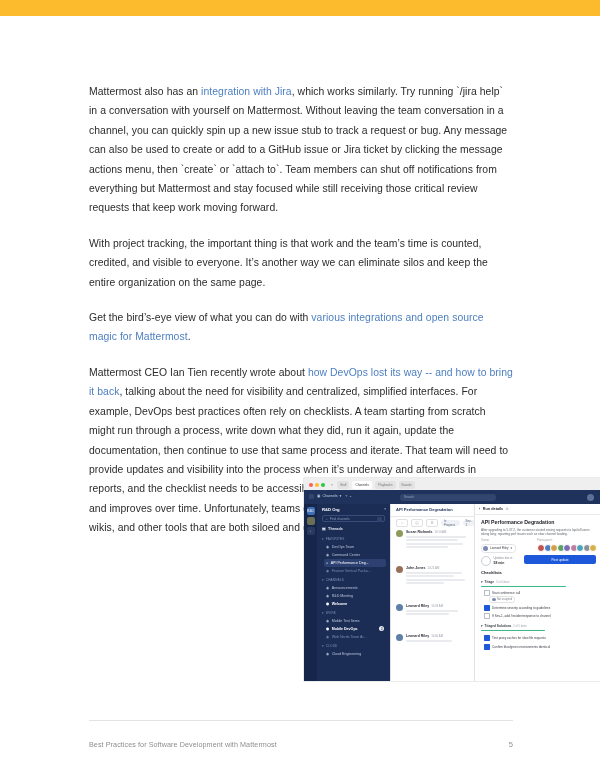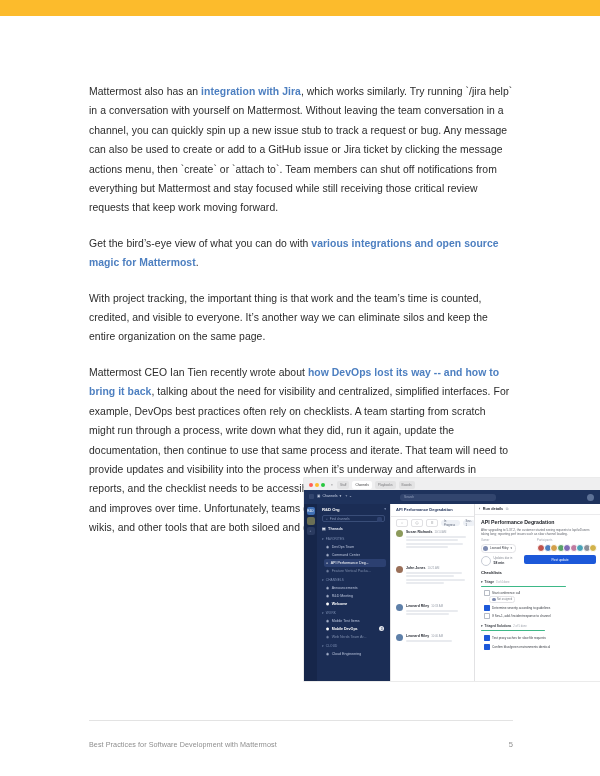--- a/index.html
+++ b/index.html
@@ -37,21 +37,20 @@
     margin: 0 0 16px 0;
     font-size: 10.4px;
     line-height: 19.4px;
     color: #2b2b2b;
     text-align: left;
     letter-spacing: 0.005em;
   }
   a.inline-link {
     color: #4d7fc0;
     text-decoration: none;
-    font-weight: bold;
   }
   h2.section-heading {
     margin: 18px 0 13px 0;
     font-size: 15.3px;
     line-height: 20px;
     font-weight: bold;
     color: #1b2a4e;
     letter-spacing: -0.005em;
   }
   .wrap-block { position: relative; }
@@ -258,23 +257,23 @@
 <body>
 
 <div class="top-bar"></div>
 
 <div class="page">
 
   <div class="content">
 
     <p class="body-text"><span>Mattermost also has an </span><a class="inline-link" href="#">integration with Jira</a><span>, which works similarly. Try running `/jira help` in a conversation with yourself on Mattermost. Without leaving the team conversation in a channel, you can quickly spin up a new issue stub to track a request or bug. Any message can also be used to create or add to a GitHub issue or Jira ticket by clicking the message actions menu, then `create` or `attach to`. Team members can shut off notifications from everything but Mattermost and stay focused while still receiving those critical review requests that keep work moving forward.</span></p>
 
+    <p class="body-text">With project tracking, the important thing is that work and the team’s time is counted, credited, and visible to everyone. It’s another way we can eliminate silos and keep the entire organization on the same page.</p>
+
     <p class="body-text"><span>Get the bird’s-eye view of what you can do with </span><a class="inline-link" href="#">various integrations and open source magic for Mattermost</a><span>.</span></p>
-
-    <p class="body-text">With project tracking, the important thing is that work and the team’s time is counted, credited, and visible to everyone. It’s another way we can eliminate silos and keep the entire organization on the same page.</p>
 
 
     <div class="wrap-block">
       <div class="float-figure">
         <div style="float:right;width:218px;height:208px;shape-outside:none;margin-left:6px;"></div>
       </div>
       <p class="body-text"><span>Mattermost CEO Ian Tien recently wrote about </span><a class="inline-link" href="#">how DevOps lost its way -- and how to bring it back</a><span>, talking about the need for visibility and centralized, simplified interfaces. For example, DevOps best practices often rely on checklists. A team starting from scratch might run through a process, write down what they did, run it again, update the documentation, then continue to use that same process and iterate. That team will need to provide updates and visibility into the process when it’s underway and afterwards in reports, and the checklist needs to be accessible and easy to update as the team learns and improves over time. Unfortunately, teams often rely on text documents, spreadsheets, wikis, and other tools that are both siloed and difficult to maintain.</span></p>
     </div>
 
   </div>

